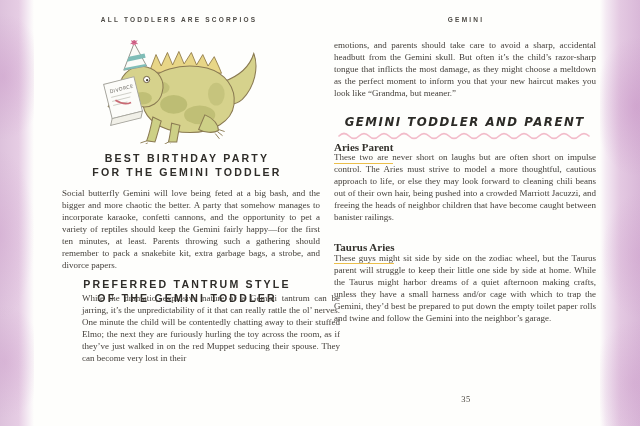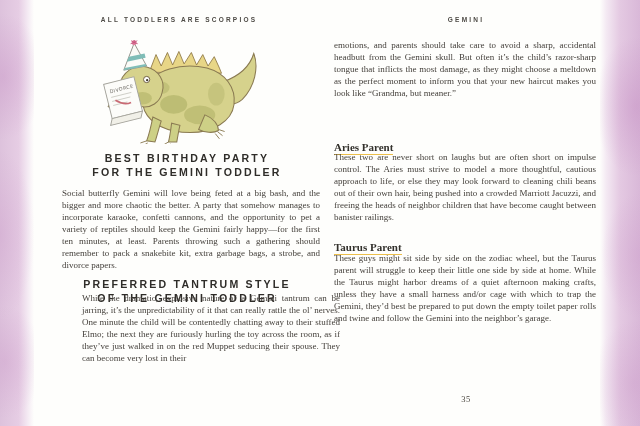--- a/index.html
+++ b/index.html
@@ -62,21 +62,21 @@
     font-size:12.5px;letter-spacing:1.6px;color:#2c2b27;transform:scaleX(.94);
     display:inline-block;
   }
   .wave{display:block;margin:1px auto 0;}
 
   .sub-title{
     position:absolute;left:4px;
     font-family:"Liberation Serif",serif;font-weight:700;font-size:11px;color:#33312c;
   }
   .sub-title .underline{
-    display:inline-block;border-bottom:1.6px solid #ecbf4a;padding-bottom:1px;
+    display:inline-block;border-bottom:1.6px solid #ecbf4a;padding-bottom:10px;
   }
   .t-aries{top:141px;} .t-taurus{top:241px;}
   .b-aries{top:151px;} .b-taurus{top:252px;}
 </style>
 </head>
 <body>
 
 <div class="screen">
 
   <div class="edge edge-left"></div>
@@ -141,27 +141,33 @@
     </div>
     <div class="body-text p2">While the dramatic, explosive nature of a Gemini tantrum can be jarring, it’s the unpredictability of it that can really rattle the ol’ nerves. One minute the child will be contentedly chatting away to their stuffed Elmo; the next they are furiously hurling the toy across the room, as if they’ve just walked in on the red Muppet seducing their spouse. They can become very lost in their</div>
 
   </div>
 
   <div class="page page-right">
     <div class="running-head">GEMINI</div>
 
     <div class="body-text rp-body p0">emotions, and parents should take care to avoid a sharp, accidental headbutt from the Gemini skull. But often it’s the child’s razor-sharp tongue that inflicts the most damage, as they might choose a meltdown as the perfect moment to inform you that your new haircut makes you look like “Grandma, but meaner.”</div>
 
+    <div class="section-heading-wrap">
+      <span class="section-heading">GEMINI TODDLER AND PARENT</span>
+      <svg class="wave" width="256" height="9" viewBox="0 0 256 9">
+        <path d="M2,5 q5,-5 10,0 t10,0 t10,0 t10,0 t10,0 t10,0 t10,0 t10,0 t10,0 t10,0 t10,0 t10,0 t10,0 t10,0 t10,0 t10,0 t10,0 t10,0 t10,0 t10,0 t10,0 t10,0 t10,0 t10,0 t10,0" fill="none" stroke="#f2bcca" stroke-width="1.7" stroke-linecap="round"></path>
+      </svg>
+    </div>
 
     <div class="sub-title t-aries">
       <span class="underline">Aries Parent</span>
     </div>
     <div class="body-text rp-body b-aries">These two are never short on laughs but are often short on impulse control. The Aries must strive to model a more thoughtful, cautious approach to life, or else they may look forward to cleaning chili beans out of their own hair, being pushed into a crowded Marriott Jacuzzi, and freeing the heads of neighbor children that have become caught between banister railings.</div>
 
     <div class="sub-title t-taurus">
-      <span class="underline">Taurus Parent</span>
+      <span class="underline">Taurus Aries</span>
     </div>
     <div class="body-text rp-body b-taurus">These guys might sit side by side on the zodiac wheel, but the Taurus parent will struggle to keep their little one side by side at home. While the Taurus might harbor dreams of a quiet afternoon making crafts, unless they have a small harness and/or cage with which to trap the Gemini, they’d best be prepared to put down the empty toilet paper rolls and twine and follow the Gemini into the neighbor’s garage.</div>
 
     <div class="page-number">35</div>
   </div>
 
 </div>
 
 </body></html>

